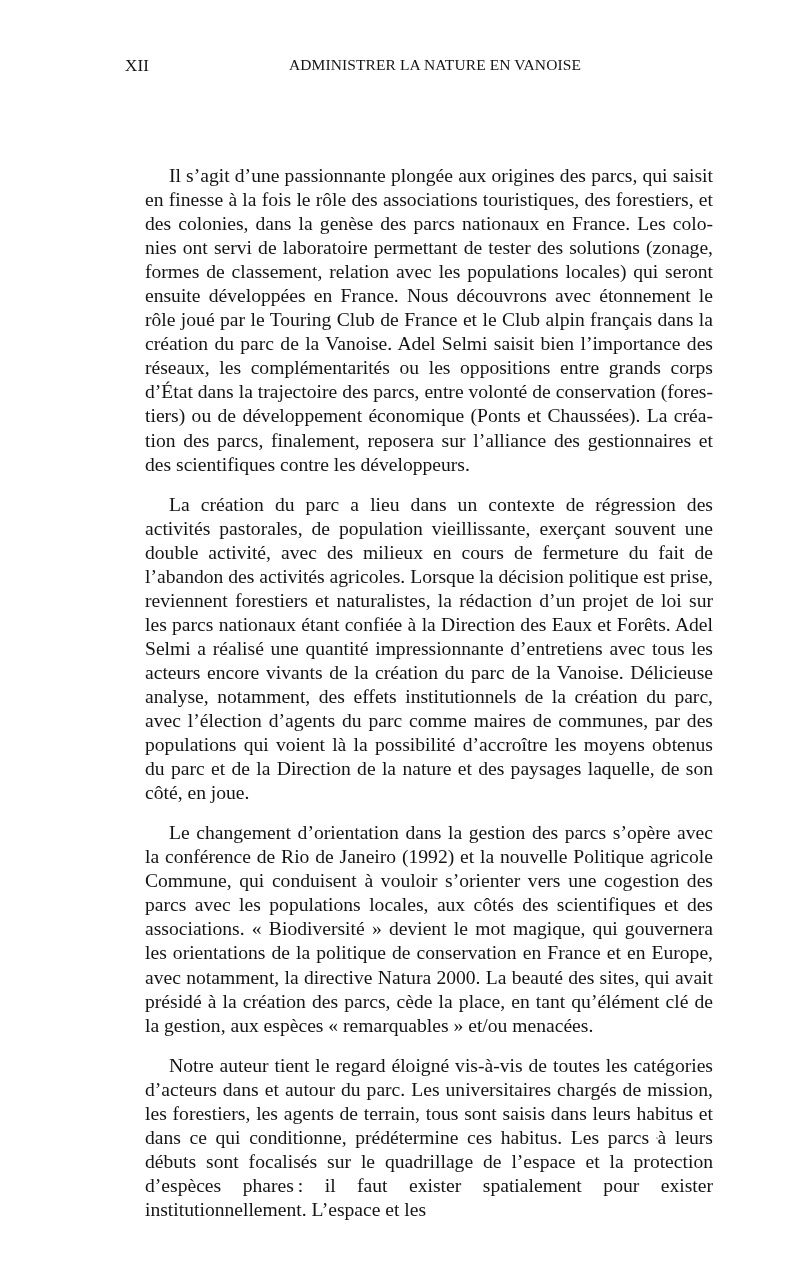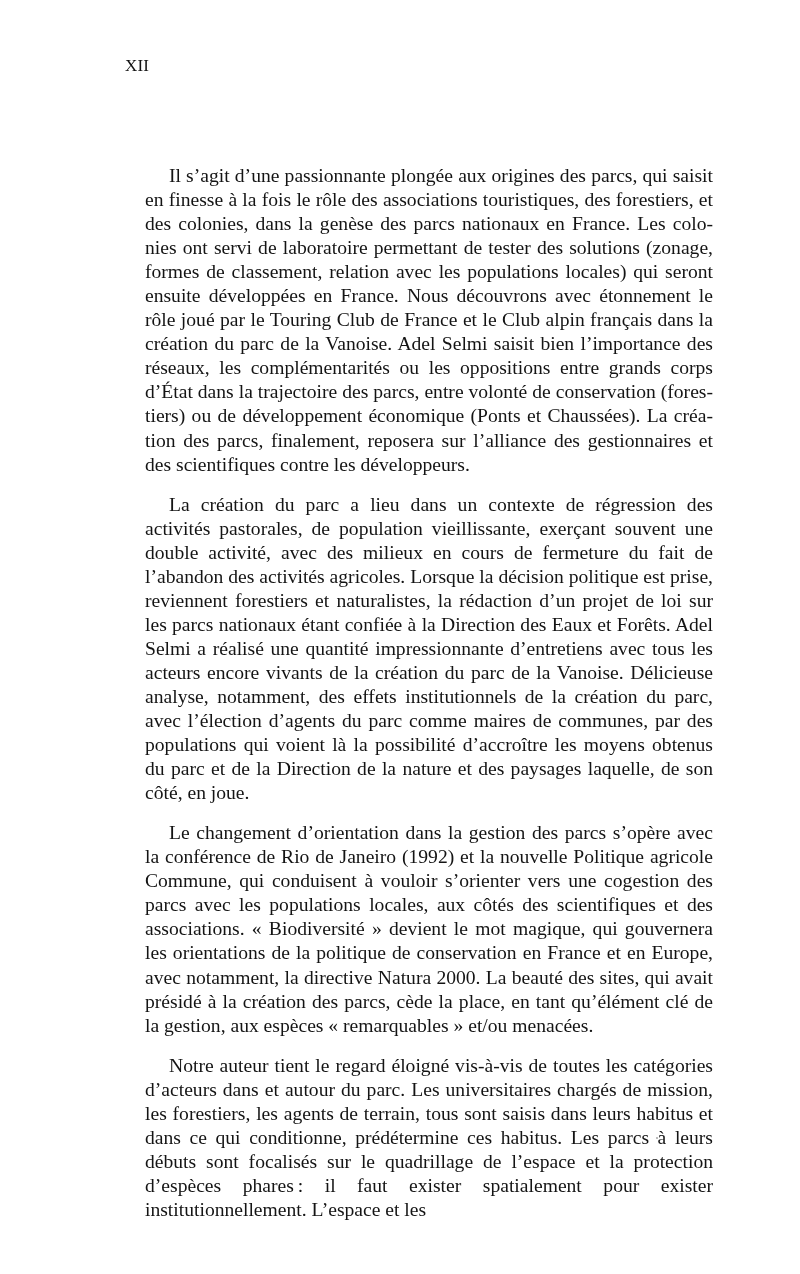--- a/index.html
+++ b/index.html
@@ -70,20 +70,21 @@
       background: #bbbbbb;
     }
   </style>
 </head>
 <body>
 
 <div class="page">
 
   <div class="running-head">
     <span class="folio">XII</span>
+    <span class="running-title">ADMINISTRER LA NATURE EN VANOISE</span>
   </div>
 
   <div class="body-text">
     <p>Il s’agit d’une passionnante plongée aux origines des parcs, qui saisit en finesse à la fois le rôle des associations touristiques, des forestiers, et des colonies, dans la genèse des parcs nationaux en France. Les colo­nies ont servi de laboratoire permettant de tester des solutions (zonage, formes de classement, relation avec les populations locales) qui seront ensuite développées en France. Nous découvrons avec étonnement le rôle joué par le Touring Club de France et le Club alpin français dans la création du parc de la Vanoise. Adel Selmi saisit bien l’importance des réseaux, les complémentarités ou les oppositions entre grands corps d’État dans la trajectoire des parcs, entre volonté de conservation (fores­tiers) ou de développement économique (Ponts et Chaussées). La créa­tion des parcs, finalement, reposera sur l’alliance des gestionnaires et des scientifiques contre les développeurs.</p>
     <p>La création du parc a lieu dans un contexte de régression des activités pastorales, de population vieillissante, exerçant souvent une double activité, avec des milieux en cours de fermeture du fait de l’abandon des activités agricoles. Lorsque la décision politique est prise, reviennent forestiers et naturalistes, la rédaction d’un projet de loi sur les parcs natio­naux étant confiée à la Direction des Eaux et Forêts. Adel Selmi a réalisé une quantité impressionnante d’entretiens avec tous les acteurs encore vivants de la création du parc de la Vanoise. Délicieuse analyse, notam­ment, des effets institutionnels de la création du parc, avec l’élection d’agents du parc comme maires de communes, par des populations qui voient là la possibilité d’accroître les moyens obtenus du parc et de la Direction de la nature et des paysages laquelle, de son côté, en joue.</p>
     <p>Le changement d’orientation dans la gestion des parcs s’opère avec la conférence de Rio de Janeiro (1992) et la nouvelle Politique agricole Commune, qui conduisent à vouloir s’orienter vers une cogestion des parcs avec les populations locales, aux côtés des scientifiques et des associations. « Biodiversité » devient le mot magique, qui gouvernera les orientations de la politique de conservation en France et en Europe, avec notamment, la directive Natura 2000. La beauté des sites, qui avait présidé à la création des parcs, cède la place, en tant qu’élément clé de la gestion, aux espèces « remarquables » et/ou menacées.</p>
     <p>Notre auteur tient le regard éloigné vis-à-vis de toutes les catégories d’acteurs dans et autour du parc. Les universitaires chargés de mission, les forestiers, les agents de terrain, tous sont saisis dans leurs habitus et dans ce qui conditionne, prédétermine ces habitus. Les parcs à leurs débuts sont focalisés sur le quadrillage de l’espace et la protection d’espèces phares : il faut exister spatialement pour exister institutionnellement. L’espace et les</p>
   </div>
 
   <div class="speck"></div>

